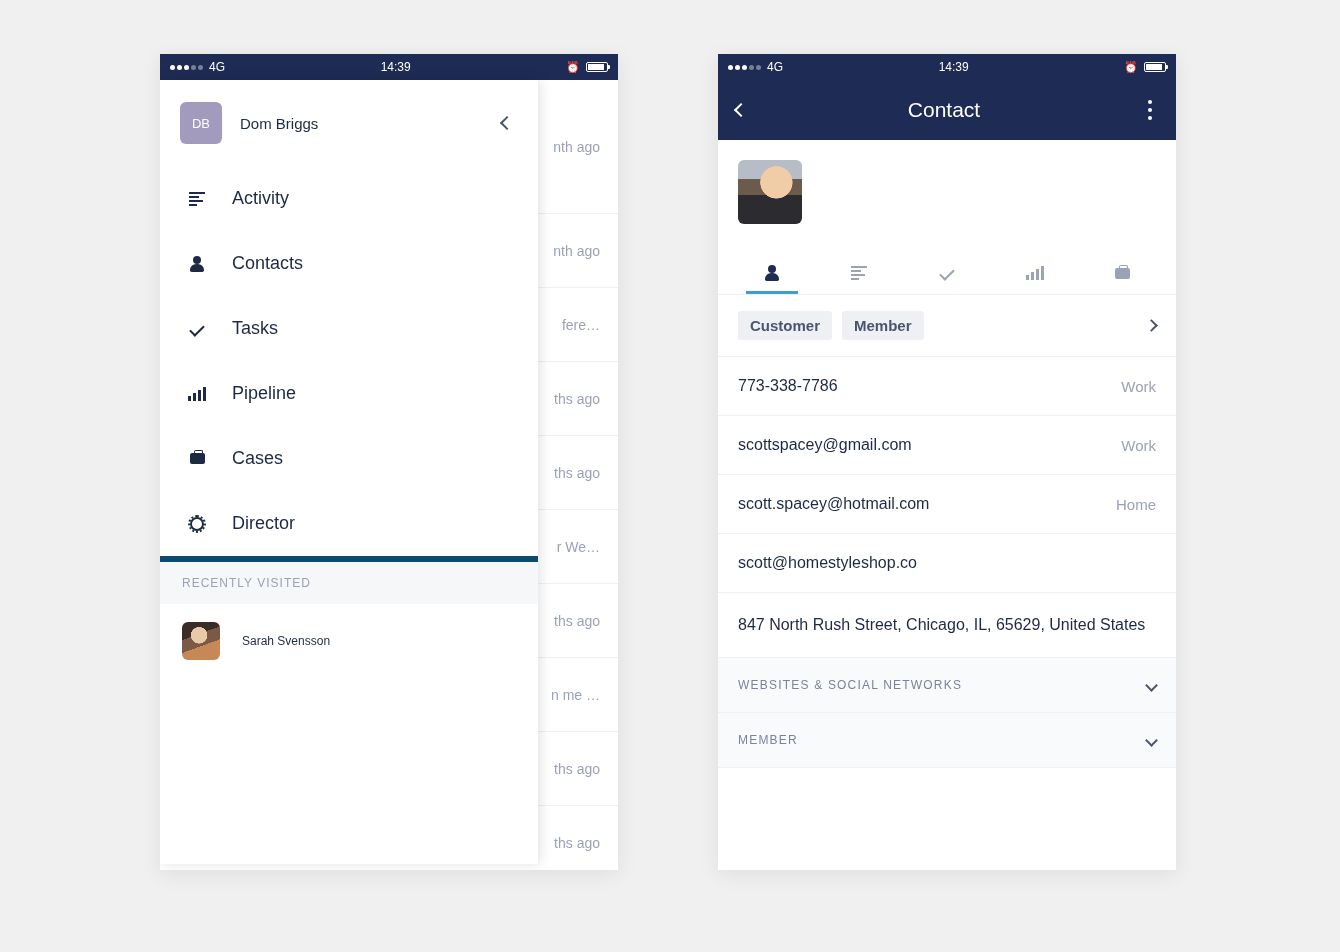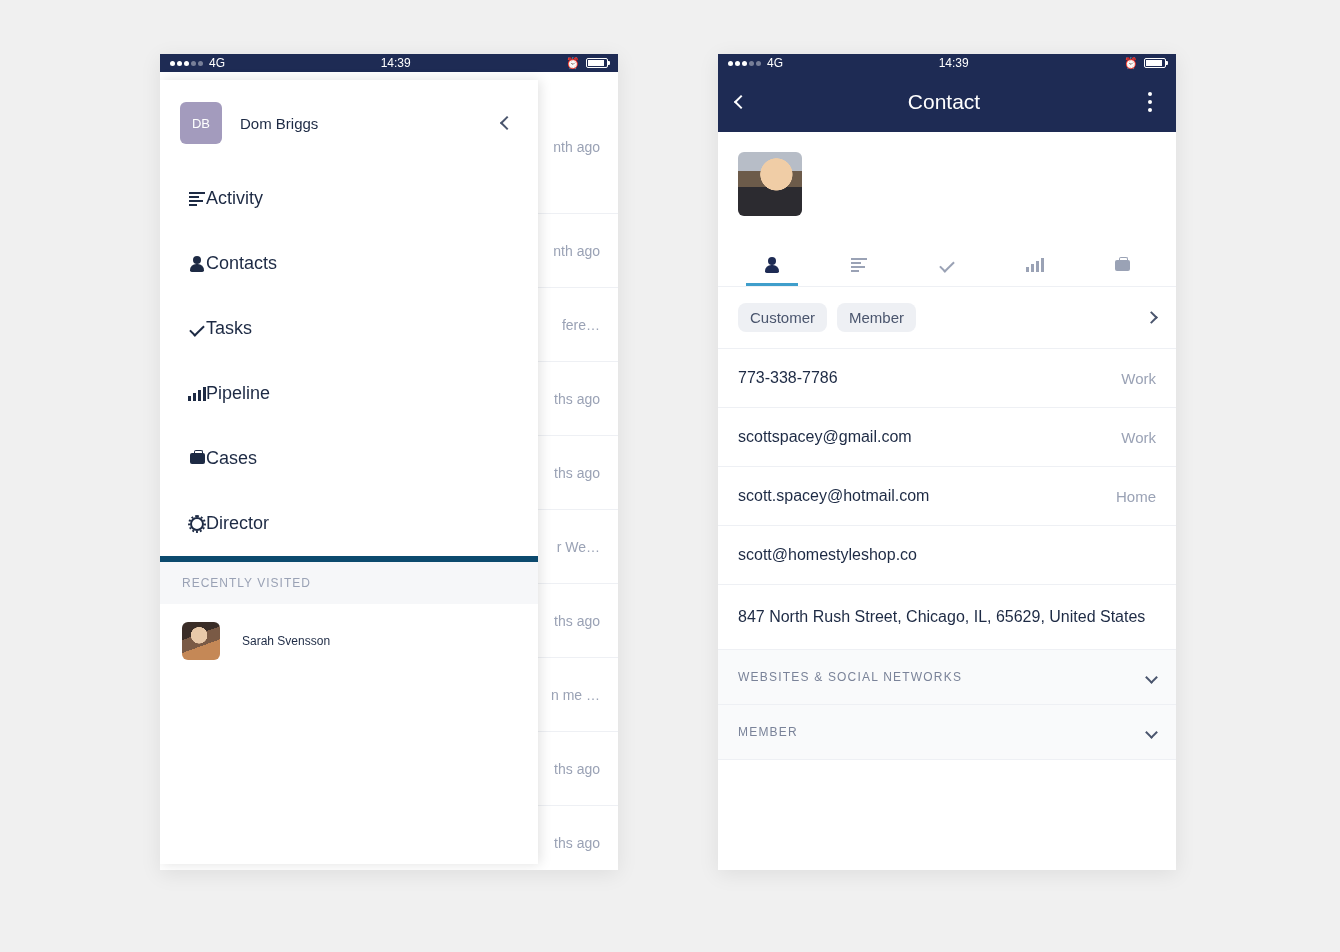--- a/index.html
+++ b/index.html
@@ -14,21 +14,21 @@
     width: 458px; height: 816px;
     background: #fff;
     overflow: hidden;
     box-shadow: 0 4px 20px rgba(0,0,0,0.08);
   }
   .phone.left  { left: 160px; top: 54px; }
   .phone.right { left: 718px; top: 54px; }
 
   
   .statusbar {
-    height: 18px; background: #1e2b54; color: #fff;
+    height: 26px; background: #1e2b54; color: #fff;
     display: flex; align-items: center; justify-content: space-between;
     padding: 0 10px; font-size: 12px;
   }
   .statusbar .sb-left,
   .statusbar .sb-right { display: flex; align-items: center; gap: 6px; }
   .dots { display: flex; gap: 2px; }
   .dot { width: 5px; height: 5px; border-radius: 50%; background: rgba(255,255,255,.4); }
   .dot.on { background: #fff; }
   .battery {
     width: 22px; height: 10px; border: 1px solid #fff; border-radius: 2px;
@@ -77,21 +77,21 @@
   }
   .avatar-sq {
     width: 42px; height: 42px; border-radius: 6px; background: #a39bbd;
     color: #fff; display: flex; align-items: center; justify-content: center;
     font-size: 13px; font-weight: 500;
   }
   .drawer-header .uname { font-size: 15px; color: #1d2a44; flex: 1; }
   .drawer-header .chev-left { color: #4a556d; margin-right: 6px; }
 
   .nav-item {
-    display: flex; align-items: center; 
+    display: flex; align-items: center; gap: 26px;
     padding: 22px 28px; font-size: 18px; color: #1d2a44; cursor: pointer;
   }
   .nav-icon { width: 18px; color: #1d2a44; display:flex; justify-content:center; }
   .lines { display: flex; flex-direction: column; gap: 2px; }
   .lines span { height: 2px; background: currentColor; }
   .lines .l1{width:16px}.lines .l2{width:10px}.lines .l3{width:14px}.lines .l4{width:8px}
   .person-ic {
     width: 14px; height: 14px; position: relative;
   }
   .person-ic::before {
@@ -161,21 +161,21 @@
     content:""; position:absolute; left:20%; right:20%; bottom:0; height:3px; background:#3f9ecb;
   }
   .tab .lines span, .tab .case-ic, .tab .bars-ic span { background: currentColor; }
   .tab .check-ic { border-color: currentColor;}
 
   .tag-row {
     display:flex; align-items:center; gap:10px; padding:16px 20px;
     border-top:1px solid #eef0f4; border-bottom:1px solid #eef0f4;
   }
   .tag {
-    background:#eef0f4; color:#4a556d; padding:6px 12px; border-radius:8px; font-size:15px;
+    background:#eef0f4; color:#4a556d; padding:6px 12px; border-radius:3px; font-size:15px;font-weight:bold;
   }
   .tag-row .chev-right {
     margin-left:auto; width:9px; height:9px;
     border-right:2px solid #4a556d; border-top:2px solid #4a556d; transform:rotate(45deg);
   }
 
   .detail-row {
     display:flex; align-items:center; justify-content:space-between;
     padding:20px 20px; border-bottom:1px solid #eef0f4;
     font-size:16px; color:#1d2a44;

